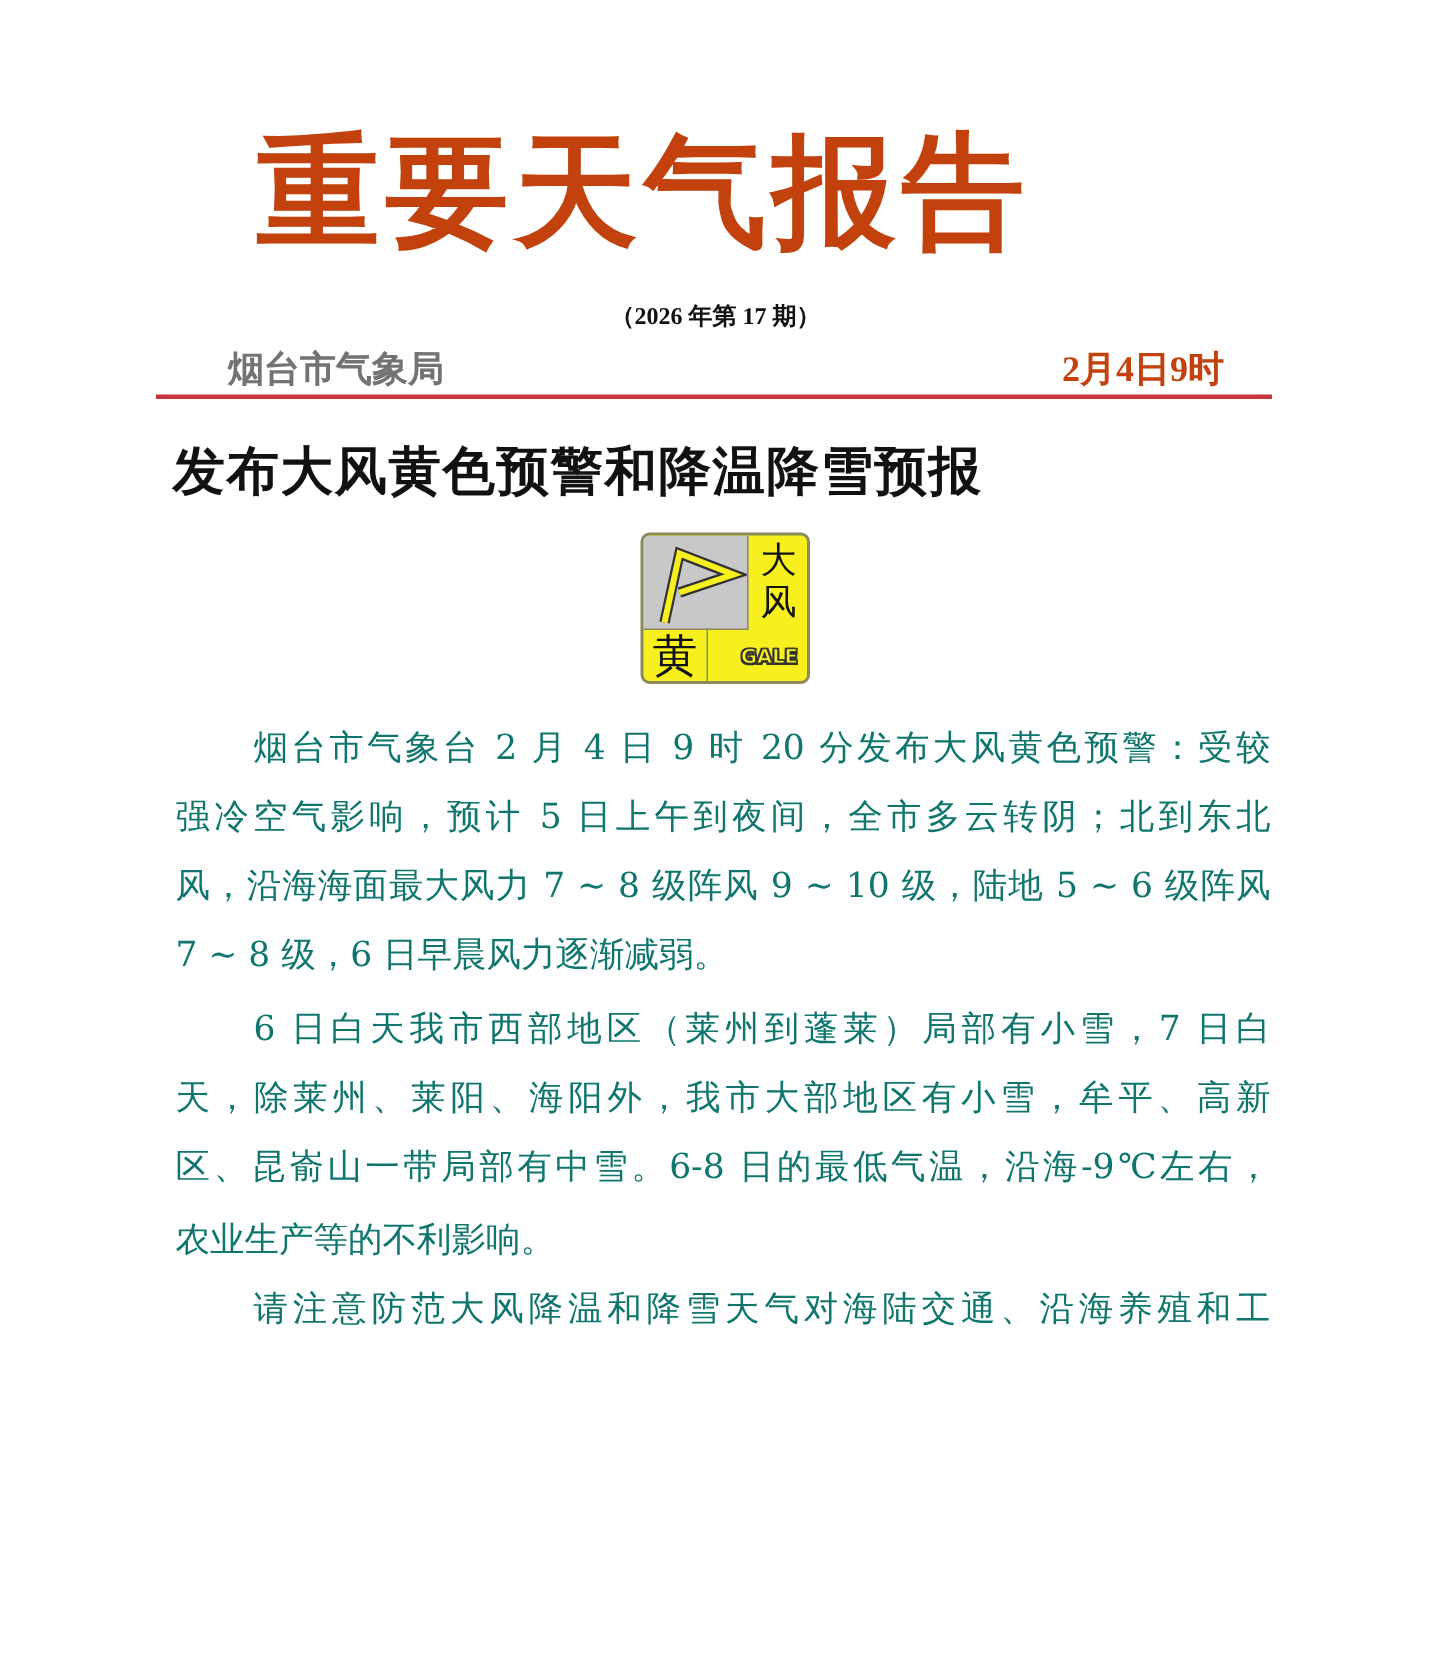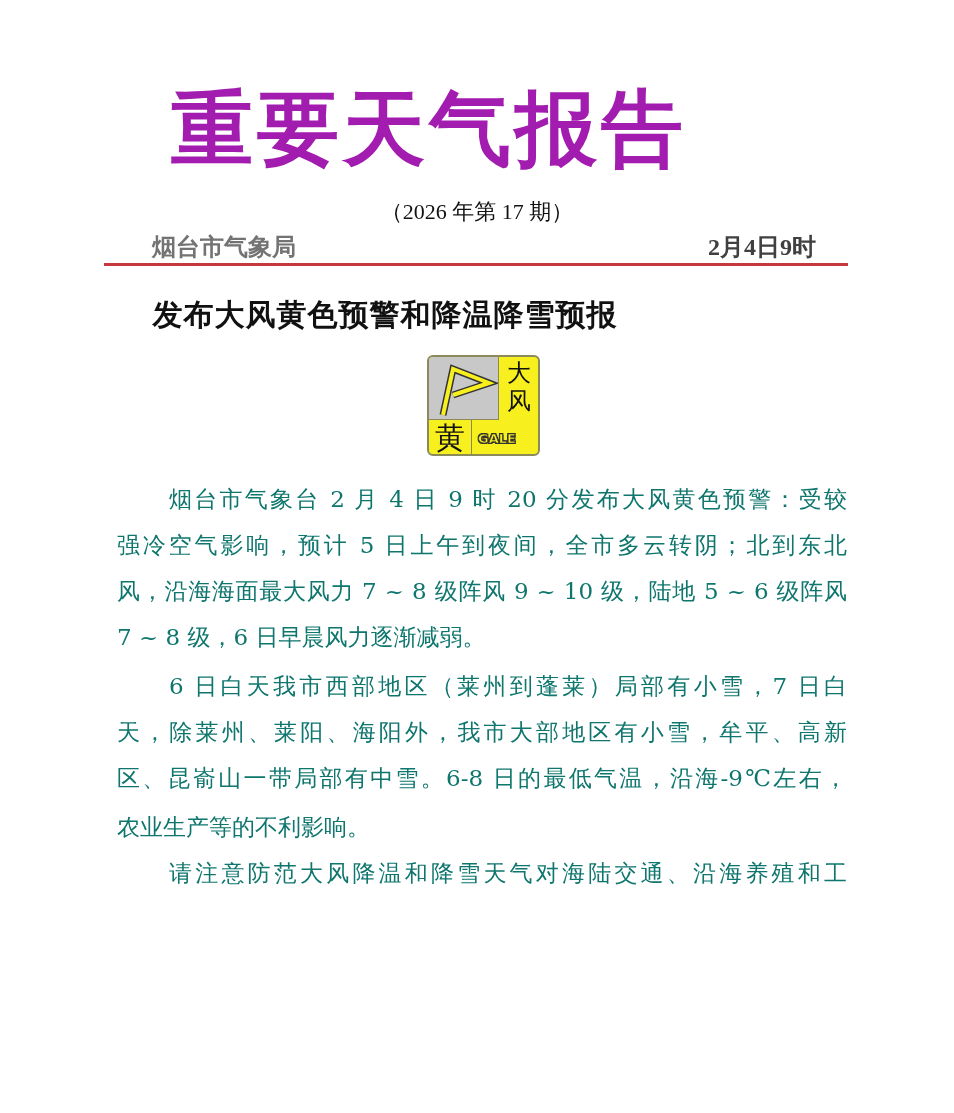--- a/index.html
+++ b/index.html
@@ -10,53 +10,53 @@
     width: 954px; height: 1113px;
     position: relative; overflow: hidden;
     font-family: "DejaVu Serif", "Liberation Serif", serif;
     color: #1a1a1a;
   }
   .masthead {
     position: absolute; left: 0; top: 78px; width: 858px;
     text-align: center;
     font-family: "DejaVu Serif", "Liberation Serif", serif;
     font-size: 82px; font-weight: bold;
-    color: #a21caf;
+    color: #c2410c;
     letter-spacing: 4px;
     line-height: 100px;
   }
   .issue {
     position: absolute; left: 0; top: 196px; width: 954px;
     text-align: center;
     font-family: "Liberation Serif", "DejaVu Serif", serif;
-    font-weight: normal; font-size: 22px; color: #111;
+    font-weight: bold; font-size: 16px; color: #111;
     line-height: 32px;
   }
   .issuer {
     position: absolute; left: 152px; top: 230px;
     font-family: "Liberation Serif", "DejaVu Serif", serif;
     font-weight: bold; font-size: 24px; color: #737373;
     line-height: 34px;
   }
   .issue-date {
     position: absolute; right: 138px; top: 230px;
     font-family: "Liberation Serif", "DejaVu Serif", serif;
-    font-weight: bold; font-size: 24px; color: #404040;
+    font-weight: bold; font-size: 24px; color: #c2410c;
     line-height: 34px;
   }
   .red-rule {
     position: absolute; left: 104px; top: 263px;
     width: 744px; height: 3px;
     background: #c8373b;
   }
   .headline {
     position: absolute; left: 0; top: 292px; width: 770px;
     text-align: center;
     font-family: "DejaVu Sans", "Liberation Sans", sans-serif;
-    font-weight: bold; font-size: 30px; color: #111;
+    font-weight: bold; font-size: 35px; color: #111;
     letter-spacing: 1px;
     line-height: 46px;
   }
   .gale-icon {
     position: absolute; left: 427px; top: 355px;
     width: 113px; height: 101px;
     border: 2px solid #8a8a5a;
     border-radius: 6px;
     overflow: hidden;
     background: #f7f01e;
@@ -94,20 +94,21 @@
     font-size: 30px; line-height: 34px; color: #111;
   }
   .gale-en {
     position: absolute; left: 44px; top: 74px;
     width: 48px; text-align: center;
     font-family: "DejaVu Sans", "Liberation Sans", sans-serif;
     font-weight: bold; font-size: 13px; color: #f7f01e;
     -webkit-text-stroke: 0.6px #333;
     text-shadow: 0 0 1px #333, 1px 1px 0 #333, -1px -1px 0 #333, 1px -1px 0 #333, -1px 1px 0 #333;
     letter-spacing: 0px;
+    padding-left: 16px;
   }
   .body-text {
     position: absolute; left: 117px; top: 476px;
     width: 730px;
     font-family: "DejaVu Serif", "Liberation Serif", serif;
     font-size: 23px; color: #0f766e;
     line-height: 46px;
   }
   .para { margin: 0 0 3px 0; }
   .line {

